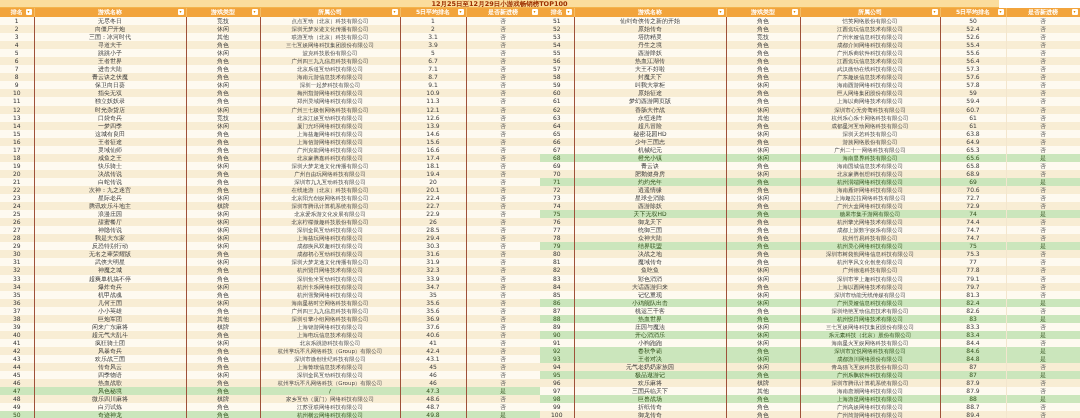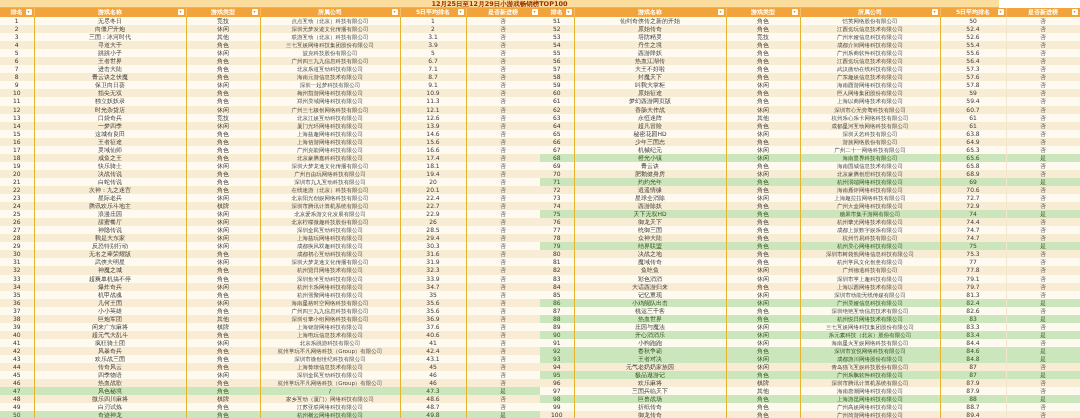--- a/index.html
+++ b/index.html
@@ -1,17 +1,17 @@
 <!DOCTYPE html>
 <html><head>
 <meta charset="utf-8">
 <style>
   html,body{margin:0;padding:0;}
   body{width:1080px;height:418px;background:#fff;font-family:"DejaVu Sans",sans-serif;overflow:hidden;}
-  .sheet{width:999px;height:418px;position:relative;background:#eab308;}
+  .sheet{width:999px;height:418px;position:relative;background:#7f1d1d;}
   .titlebar{height:8px;line-height:8px;background:#fbdd9d;color:#9c3000;font-size:6.5px;font-weight:bold;text-align:center;white-space:nowrap;overflow:hidden;border-bottom:1px solid #f3b44c;box-sizing:border-box;}
   .halves{display:flex;width:1080px;}
   .half{width:540px;}
   table{border-collapse:collapse;table-layout:fixed;width:540px;}
   col.c1{width:34px}col.c2{width:152px}col.c3{width:74px}col.c4{width:140px}col.c5{width:66px}col.c6{width:74px}
   th{background:#f2a43c;color:#fff;font-size:6px;font-weight:bold;height:8px;padding:0;position:relative;white-space:nowrap;overflow:hidden;border-right:1px solid #f6bd66;text-align:center;}
   .filter{position:absolute;right:2px;top:1px;width:6px;height:6px;background:#fff;border-radius:1px;color:#e08a00;font-size:4px;line-height:6px;text-align:center;cursor:pointer;}
   td{font-size:6px;height:8.04px;line-height:8.04px;padding:0;text-align:center;white-space:nowrap;overflow:hidden;color:#3c3c3c;border-right:1px solid rgba(222,184,116,.35);}
   td.c-comp{font-size:5.5px;color:#4a4a4a;}
   td.c-rank{color:#333;}

